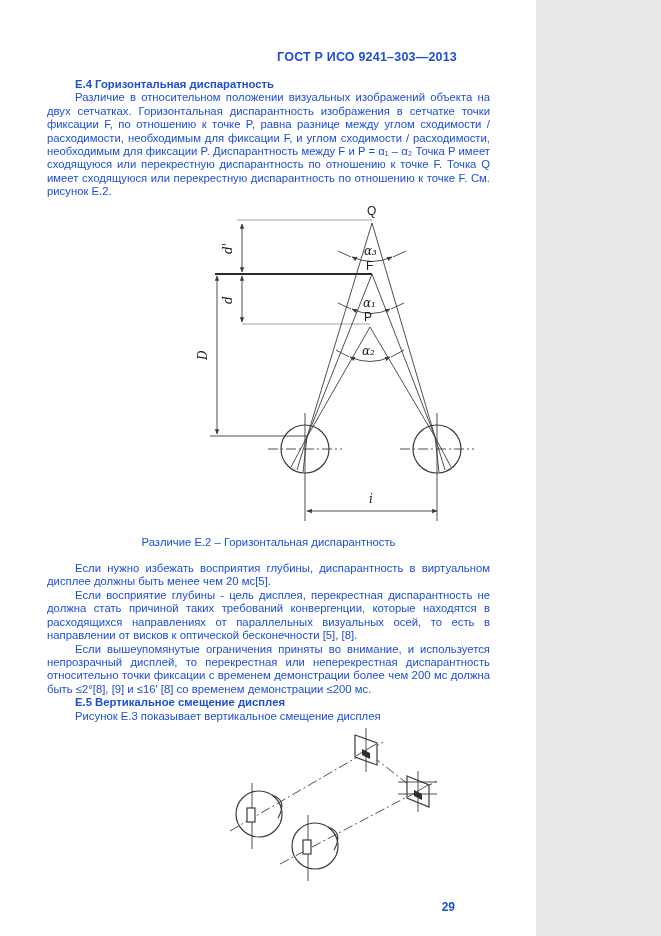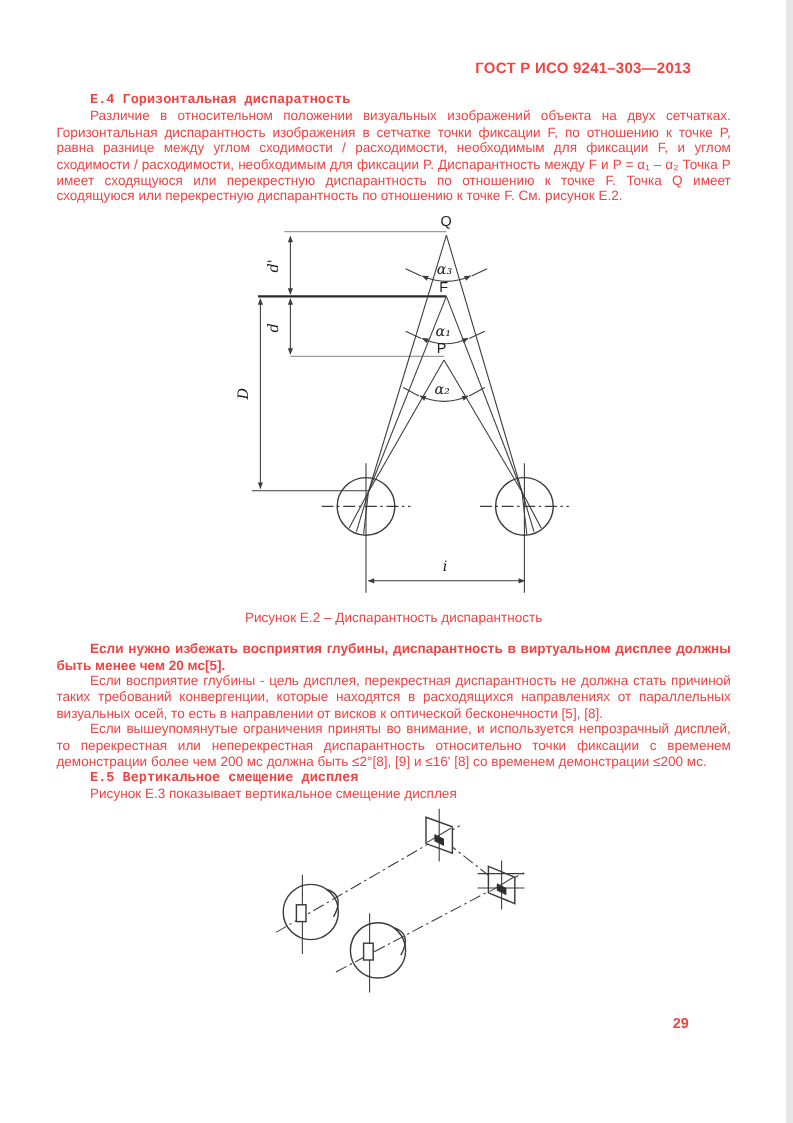--- a/index.html
+++ b/index.html
@@ -1,21 +1,21 @@
 <!DOCTYPE html>
 <html><head>
 <meta charset="utf-8">
 <style>
   html,body{margin:0;padding:0;background:#e8e8e8;}
   .page{
     position:relative;
-    width:655px;height:936px;
+    width:536px;height:936px;
     background:#ffffff;
     font-family:"Liberation Sans",sans-serif;
-    color:#ef4444;
+    color:#1d4ed8;
     box-sizing:border-box;
     padding:50px 46px 16px 47px;
     overflow:hidden;
   }
   .doc-header{
     text-align:right;
     padding-right:33px;
     font-weight:bold;
     font-size:12.5px;
     letter-spacing:.2px;
@@ -25,33 +25,32 @@
     line-height:13.4px;
     text-align:justify;
   }
   .para{ text-indent:28px; margin:0; }
   .sec-heading{
     font-weight:bold;
     font-size:11.3px;
     line-height:13.4px;
     text-indent:28px;
     margin:0;
-    font-family:Liberation Mono, monospace;
   }
   .e4-heading{ margin-top:14px; }
   .figure-wrap{ margin:0; }
   .fig-e2{ margin-left:133px; display:block; }
   .fig-e3{ margin-left:175px; display:block; }
   .fig-caption{
     text-align:center;
     font-size:11.3px;
     line-height:13.4px;
     margin-top:5px;
   }
-  .after-fig{ margin-top:13px;font-weight:bold; }
+  .after-fig{ margin-top:13px; }
   .page-number{
     text-align:right;
     padding-right:35px;
     font-size:12px;
     margin-top:9px;
     font-weight:bold;
   }
   
   svg line, svg path, svg circle, svg polygon{ vector-effect:non-scaling-stroke; }
   .ln    { stroke:#3c3c3c; stroke-width:0.9; fill:none; }
@@ -141,21 +140,21 @@
       <text class="svg-lbl" x="186" y="71">F</text>
       <text class="svg-lbl" x="184" y="122">P</text>
       <text class="svg-lbl-i" x="184" y="56">α₃</text>
       <text class="svg-lbl-i" x="183" y="108">α₁</text>
       <text class="svg-lbl-i" x="182" y="156">α₂</text>
       <text class="svg-lbl-i" x="52" y="55" transform="rotate(-90 52 55)">d'</text>
       <text class="svg-lbl-i" x="52" y="105" transform="rotate(-90 52 105)">d</text>
       <text class="svg-lbl-i" x="27" y="161" transform="rotate(-90 27 161)">D</text>
       <text class="svg-lbl-i" x="189" y="304">i</text>
     </svg>
-    <div class="fig-caption">Рисунок Е.2 – Диспарантность диспарантность</div>
+    <div class="fig-caption">Различие Е.2 – Горизонтальная диспарантность</div>
   </div>
 
   <div class="body-text">
     <p class="para after-fig">Если нужно избежать восприятия глубины, диспарантность в виртуальном дисплее должны быть менее чем 20 мс[5].</p>
     <p class="para">Если восприятие глубины - цель дисплея, перекрестная диспарантность не должна стать причиной таких требований конвергенции, которые находятся в расходящихся направлениях от параллельных визуальных осей, то есть в направлении от висков к оптической бесконечности [5], [8].</p>
     <p class="para">Если вышеупомянутые ограничения приняты во внимание, и используется непрозрачный дисплей, то перекрестная или неперекрестная диспарантность относительно точки фиксации с временем демонстрации более чем 200 мс должна быть ≤2°[8], [9] и ≤16' [8] со временем демонстрации ≤200 мс.</p>
     <p class="sec-heading">Е.5 Вертикальное смещение дисплея</p>
     <p class="para">Рисунок Е.3 показывает вертикальное смещение дисплея</p>
   </div>
 

